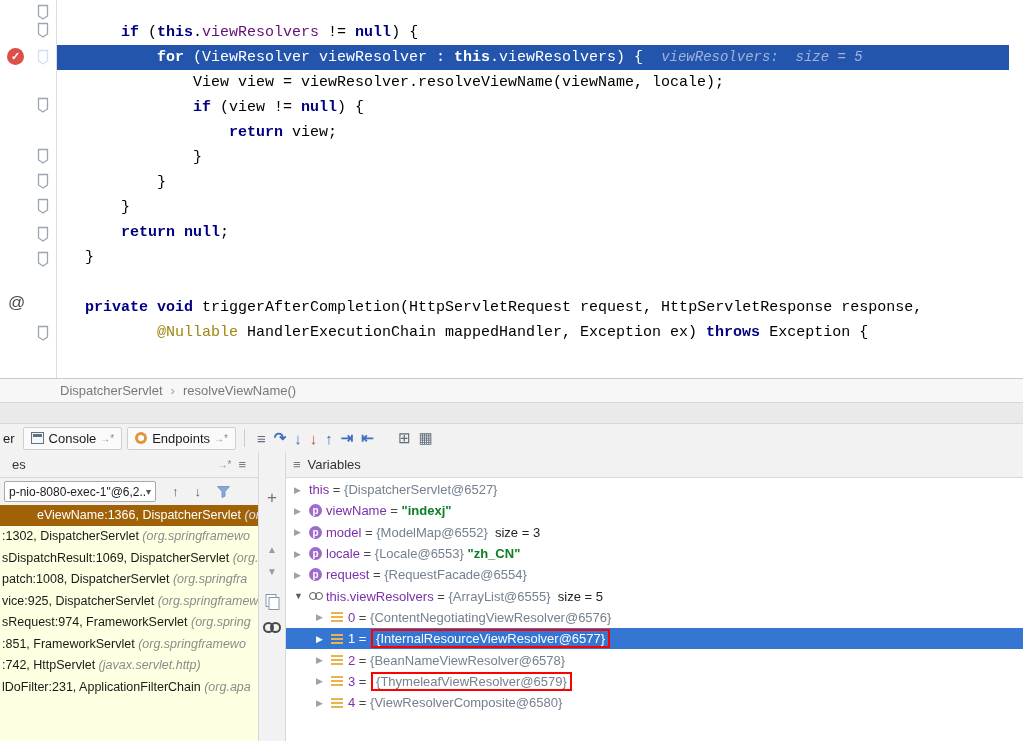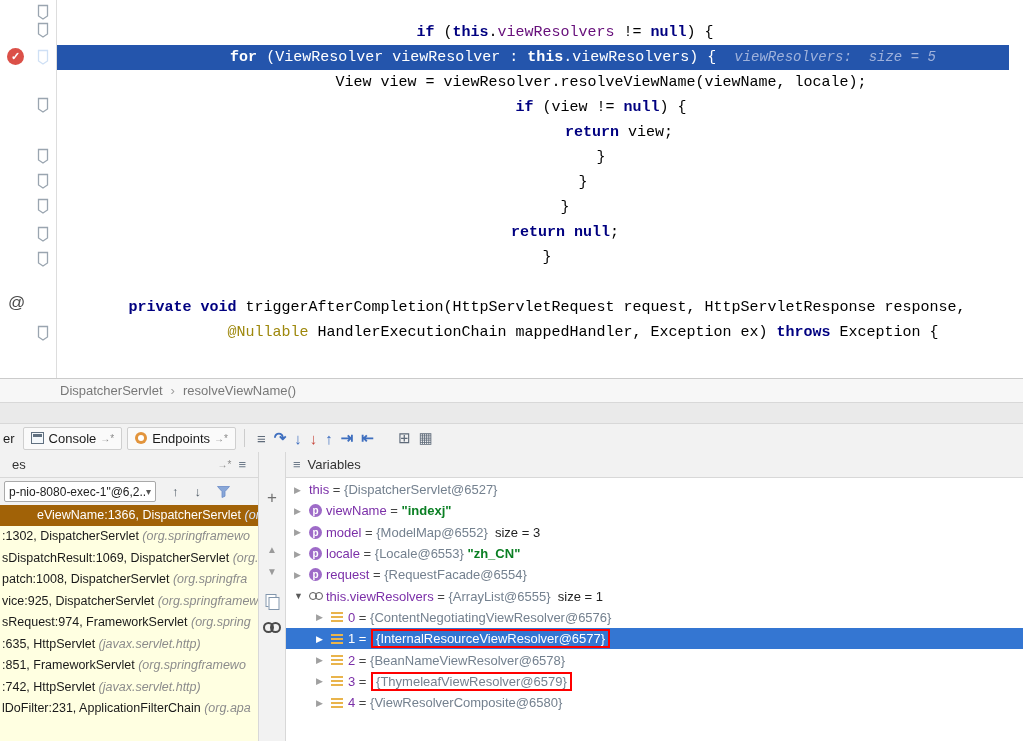--- a/index.html
+++ b/index.html
@@ -9,21 +9,21 @@
 
   
   .editor { position:absolute; left:0; top:0; width:1023px; height:379px; background:#fff; border-bottom:1px solid #CBCBCB; }
   .gutter { position:absolute; left:0; top:0; width:57px; height:378px; background:#FFFFFF; border-right:1px solid #DDDDDD; }
   .gflag { position:absolute; width:14px; height:16px; }
   .gflag svg path { fill:#FFFFFF; stroke:#9AA5B0; stroke-width:1.3; }
   .gflag.light svg path { fill:none; stroke:#CFE0F5; }
   .bp { position:absolute; left:7px; top:48px; width:17px; height:17px; border-radius:50%; background:#DB5048; color:#fff; font-size:11px; font-weight:bold; display:flex; align-items:center; justify-content:center; }
   .at-sym { position:absolute; left:8px; top:293px; font-size:17px; color:#4A4A4A; }
   .exec-patch { position:absolute; left:33px; top:45px; width:24px; height:25px; background:#2455AC; }
-  .code { position:absolute; left:57px; top:20px; right:14px;text-align:center; }
+  .code { position:absolute; left:57px; top:20px; right:14px; }
   .cl { height:25px; line-height:25px; padding-left:28px; white-space:pre;
         font-family:"Liberation Mono", monospace; font-size:15px; color:#000; }
   .cl.exec { background:#2455AC; }
   .kw  { color:#000080; font-weight:bold; }
   .fld { color:#660E7A; }
   .meth{ color:#000; font-weight:normal;margin-top:24px; }
   .ann { color:#9E880D; }
   .pl  { color:#000; }
   .wkw { color:#FFFFFF; font-weight:bold; }
   .wpl { color:#FFFFFF; }
@@ -231,21 +231,20 @@
           </svg>
       </span>
     </div>
     <div class="frames-list" id="frames-list">
         <div class="frow sel"><span class="main">eViewName:1366, DispatcherServlet </span><span class="pkg">(org.spr</span></div>
         <div class="frow"><span class="main">:1302, DispatcherServlet </span><span class="pkg">(org.springframewo</span></div>
         <div class="frow"><span class="main">sDispatchResult:1069, DispatcherServlet </span><span class="pkg">(org.s</span></div>
         <div class="frow"><span class="main">patch:1008, DispatcherServlet </span><span class="pkg">(org.springfra</span></div>
         <div class="frow"><span class="main">vice:925, DispatcherServlet </span><span class="pkg">(org.springframew</span></div>
         <div class="frow"><span class="main">sRequest:974, FrameworkServlet </span><span class="pkg">(org.spring</span></div>
-        <div class="frow"><span class="main">:635, HttpServlet </span><span class="pkg">(javax.servlet.http)</span></div>
         <div class="frow"><span class="main">:851, FrameworkServlet </span><span class="pkg">(org.springframewo</span></div>
         <div class="frow"><span class="main">:742, HttpServlet </span><span class="pkg">(javax.servlet.http)</span></div>
         <div class="frow"><span class="main">lDoFilter:231, ApplicationFilterChain </span><span class="pkg">(org.apa</span></div>
       </div>
   </div>
 
   <div class="midcol">
     <span class="mc mc-plus">+</span>
     <span class="mc mc-up">▲</span>
     <span class="mc mc-down">▼</span>
@@ -304,21 +303,21 @@
           <span class="vval">{RequestFacade@6554}</span>
         </div>
         <div class="vrow">
           <span class="exp open">▼</span>
           <span class="vicon">
             <span class="ic-watch"></span>
           </span>
           <span class="vname">this.viewResolvers</span>
           <span class="veq"> = </span>
           <span class="vval">{ArrayList@6555}</span>
-          <span class="vsuffix">  size = 1</span>
+          <span class="vsuffix">  size = 5</span>
         </div>
         <div class="vrow">
           <span class="vindent"></span>
           <span class="exp">▶</span>
           <span class="vicon">
             <span class="ic-item"></span>
           </span>
           <span class="vname">0</span>
           <span class="veq"> = </span>
           <span class="vval">{ContentNegotiatingViewResolver@6576}</span>

